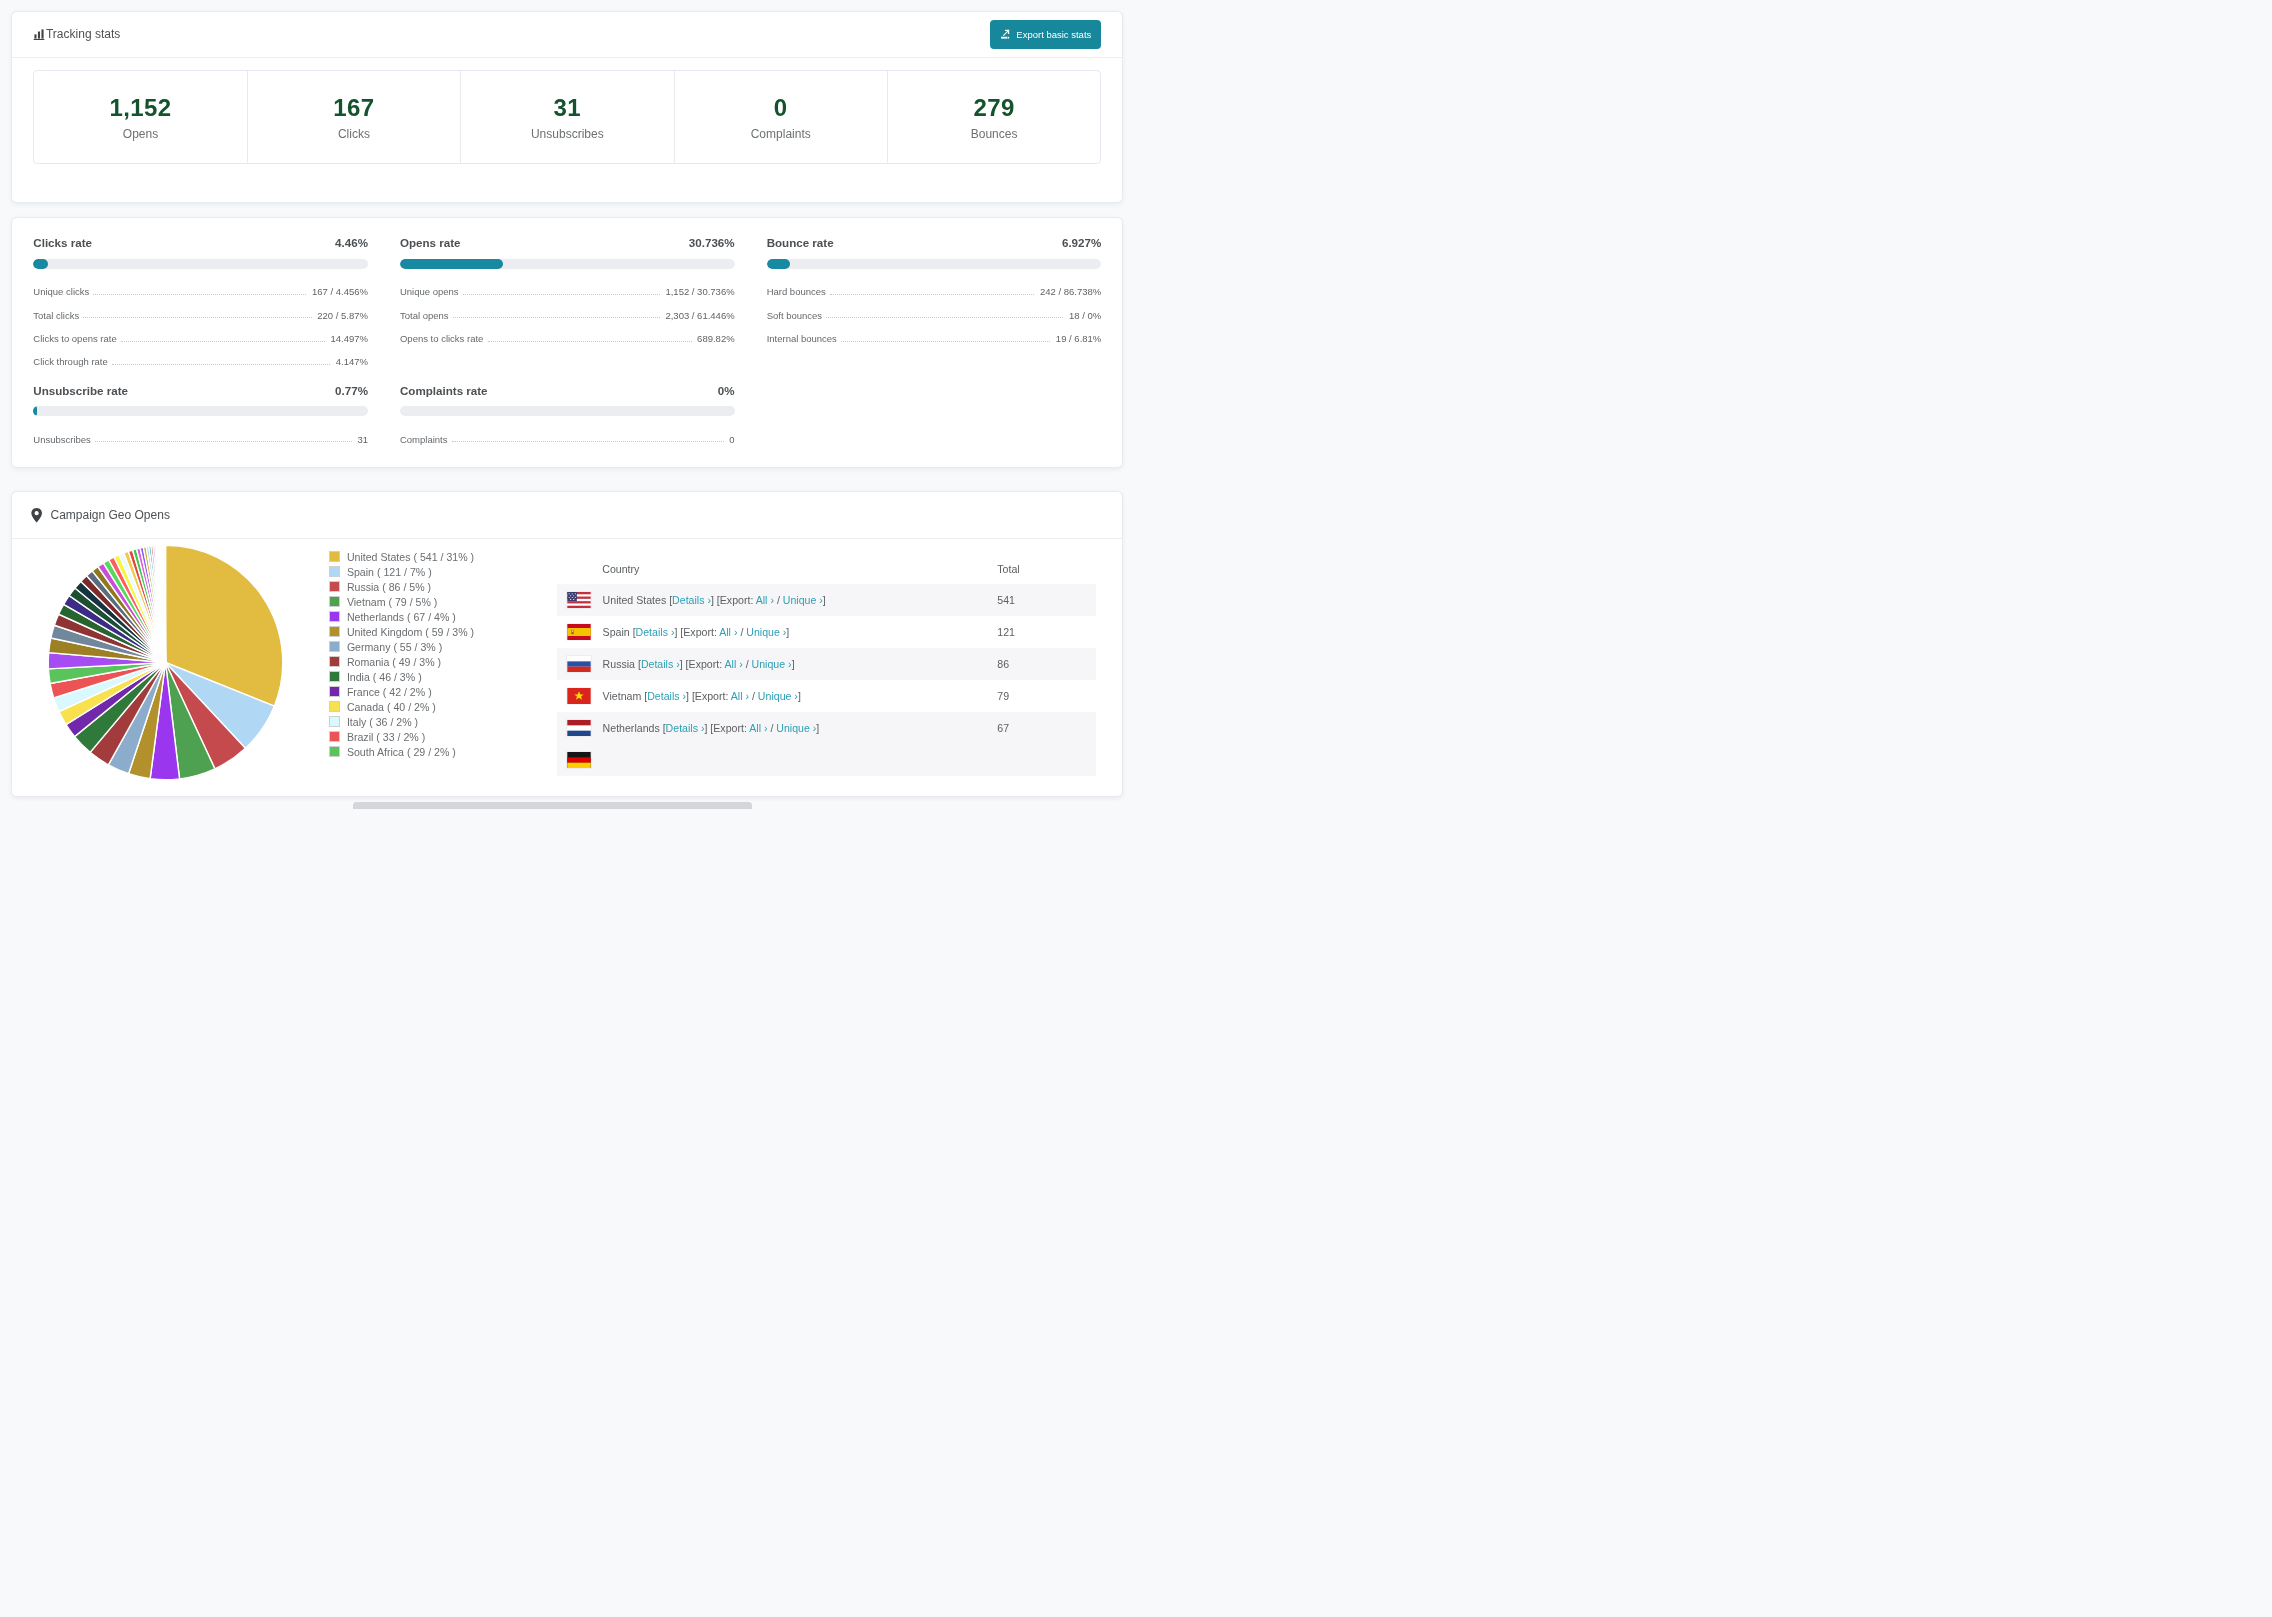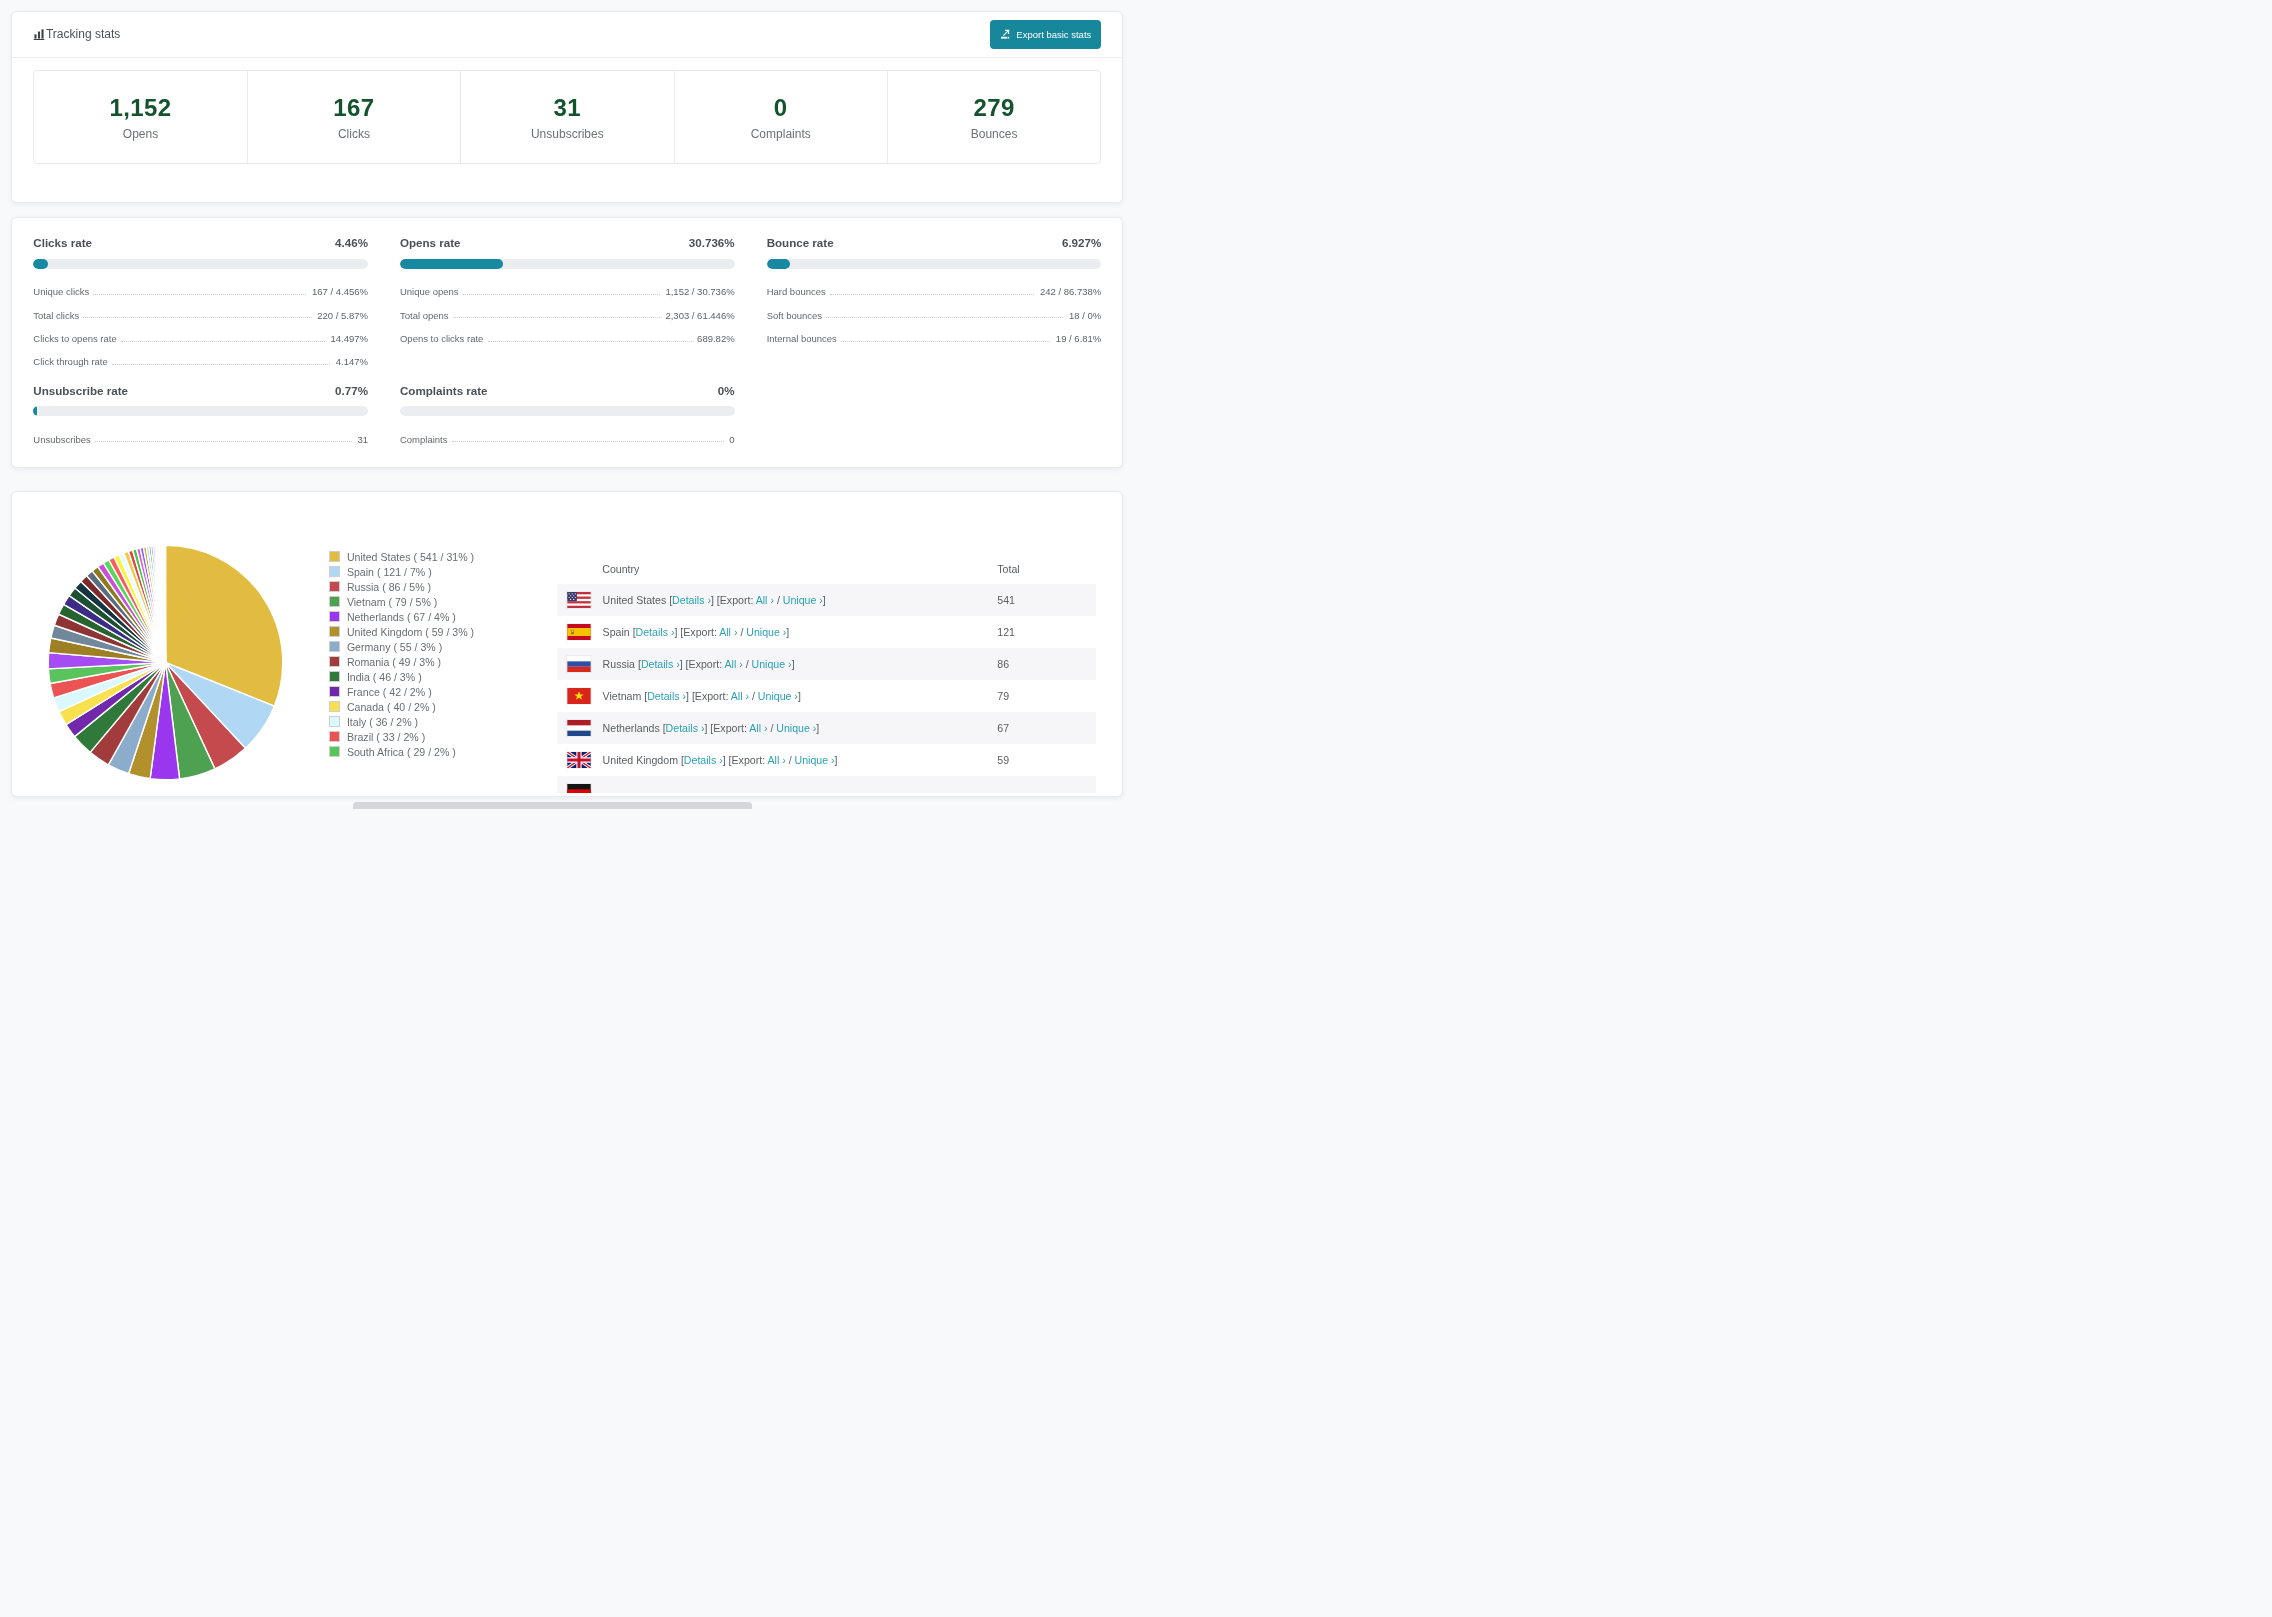--- a/index.html
+++ b/index.html
@@ -237,20 +237,28 @@
         <div class="lrow">
           <span class="lbl">Complaints</span>
           <span class="dots"></span>
           <span class="val">0</span>
         </div>
       </div>
     </div>
   </section>
 
 <section class="card card-geo">
+  <div class="card-head2">
+    <span class="icon">
+      <svg width="11.3" height="15" viewBox="0 0 16 21">
+          <path fill="#3f4346" d="M8 0C3.6 0 .5 3.2.5 7.3.5 12.6 8 20.5 8 20.5s7.5-7.9 7.5-13.2C15.5 3.2 12.4 0 8 0zm0 10.2a3 3 0 1 1 0-6 3 3 0 0 1 0 6z"></path>
+        </svg>
+    </span>
+    <span>Campaign Geo Opens</span>
+  </div>
   <div class="geo-body">
     <svg id="pie" width="243" height="243" viewBox="0 0 344 344">
         <path d="M172,172 L172.00,6.00 A166,166 0 0 1 326.13,233.65 Z" fill="#e2bc40" stroke="#ffffff" stroke-width="2"></path>
         <path d="M172,172 L326.13,233.65 A166,166 0 0 1 285.11,293.50 Z" fill="#b0d7f3" stroke="#ffffff" stroke-width="2"></path>
         <path d="M172,172 L285.11,293.50 A166,166 0 0 1 241.95,322.54 Z" fill="#c44a4d" stroke="#ffffff" stroke-width="2"></path>
         <path d="M172,172 L241.95,322.54 A166,166 0 0 1 191.91,336.80 Z" fill="#4ea151" stroke="#ffffff" stroke-width="2"></path>
         <path d="M172,172 L191.91,336.80 A166,166 0 0 1 150.22,336.57 Z" fill="#9b36ef" stroke="#ffffff" stroke-width="2"></path>
         <path d="M172,172 L150.22,336.57 A166,166 0 0 1 119.72,329.55 Z" fill="#b2902c" stroke="#ffffff" stroke-width="2"></path>
         <path d="M172,172 L119.72,329.55 A166,166 0 0 1 91.07,316.94 Z" fill="#8caccb" stroke="#ffffff" stroke-width="2"></path>
         <path d="M172,172 L91.07,316.94 A166,166 0 0 1 65.31,299.17 Z" fill="#a23c3c" stroke="#ffffff" stroke-width="2"></path>
@@ -423,31 +431,20 @@
         </div>
         <div class="g-row odd">
           <span class="g-flag"><svg width="24" height="16" viewBox="0 0 38 26">
               <rect width="38" height="26" fill="#fff"></rect>
               <rect width="38" height="8.7" fill="#ae1c28"></rect>
               <rect y="17.3" width="38" height="8.7" fill="#21468b"></rect>
             </svg></span>
           <span class="g-name">Netherlands [<a href="#">Details ›</a>] [Export: <a href="#">All ›</a> / <a href="#">Unique ›</a>]</span>
           <span class="g-total">67</span>
         </div>
-        <div class="g-row">
-          <span class="g-flag"><svg width="24" height="16" viewBox="0 0 38 26">
-              <rect width="38" height="26" fill="#012169"></rect>
-              <path d="M0,0 38,26 M38,0 0,26" stroke="#fff" stroke-width="5.2"></path>
-              <path d="M0,0 38,26 M38,0 0,26" stroke="#c8102e" stroke-width="2.2"></path>
-              <path d="M19,0 V26 M0,13 H38" stroke="#fff" stroke-width="8.6"></path>
-              <path d="M19,0 V26 M0,13 H38" stroke="#c8102e" stroke-width="5"></path>
-            </svg></span>
-          <span class="g-name">United Kingdom [<a href="#">Details ›</a>] [Export: <a href="#">All ›</a> / <a href="#">Unique ›</a>]</span>
-          <span class="g-total">59</span>
-        </div>
         <div class="g-row odd">
           <span class="g-flag"><svg width="24" height="16" viewBox="0 0 38 26">
               <rect width="38" height="26" fill="#141414"></rect>
               <rect y="8.7" width="38" height="8.7" fill="#dd0000"></rect>
               <rect y="17.3" width="38" height="8.7" fill="#ffce00"></rect>
             </svg></span>
         </div>
       </div>
   </div>
 </section>

